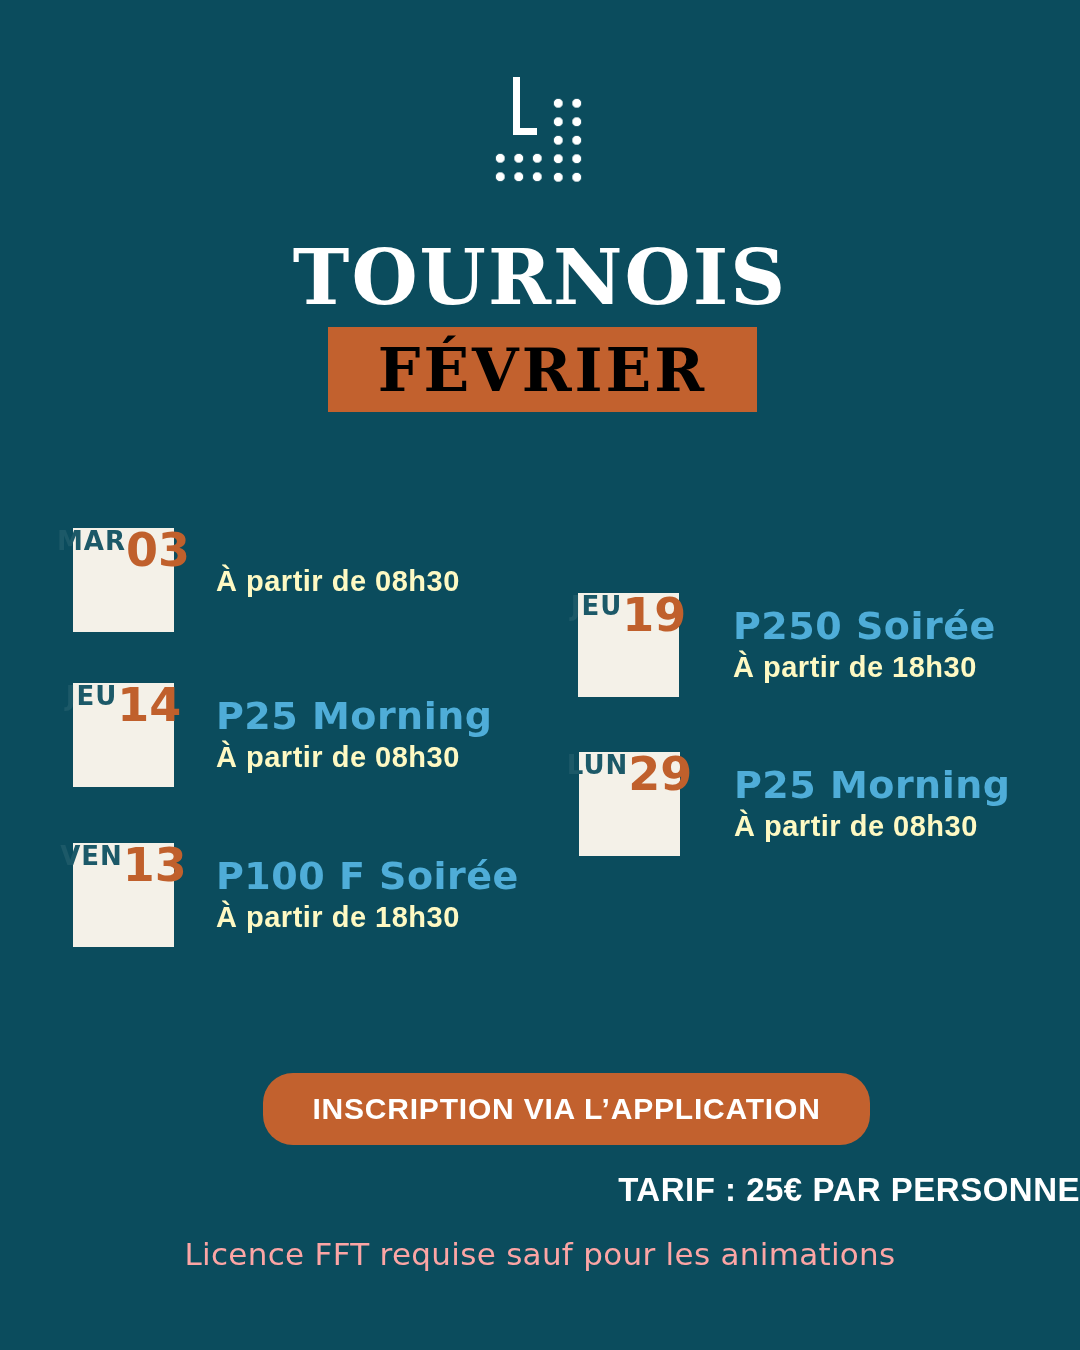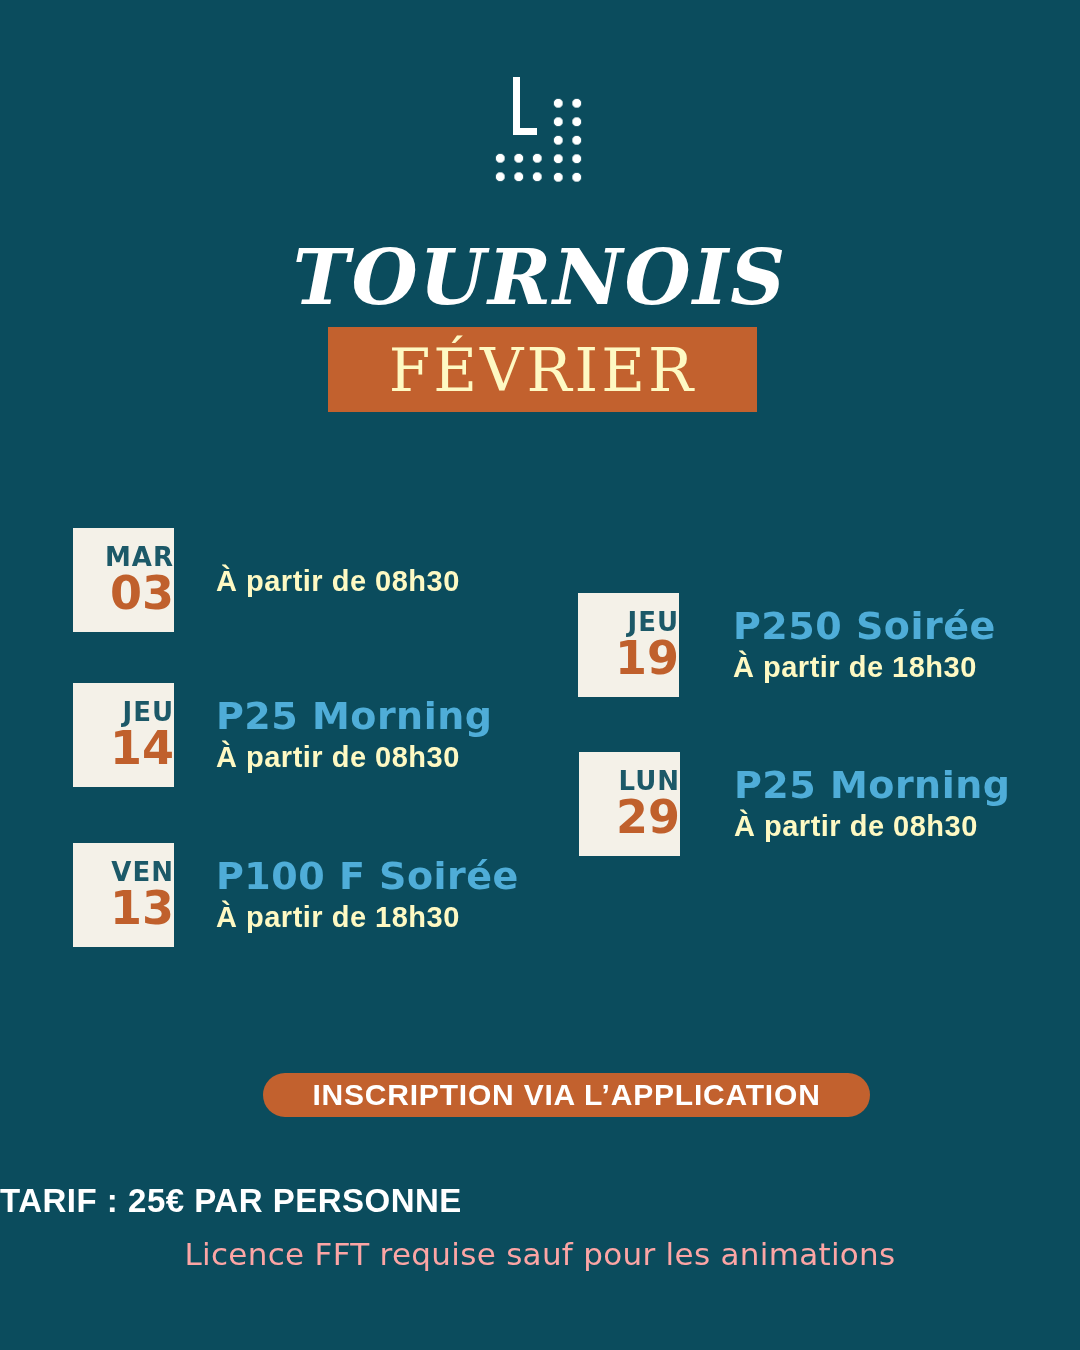--- a/index.html
+++ b/index.html
@@ -25,46 +25,46 @@
   }
   .dots-right{left:57.5px;top:16.5px;width:37px;height:92.5px;}
   .dots-bottom{left:0;top:72px;width:55.5px;height:37px;}
 
   
   .title{
     position:absolute;left:0;right:0;top:238px;margin:0;
     text-align:center;
     font-family:"DejaVu Serif", serif;
     font-weight:700;font-size:76px;line-height:1.05;
-    color:#ffffff;letter-spacing:2px;font-style:italic;
+    color:#ffffff;letter-spacing:2px;
   }
   .month-badge{
     position:absolute;left:328px;top:327px;width:429px;height:85px;
     background:#c2612e;
     display:flex;align-items:center;justify-content:center;
   }
   .month-badge span{
     font-family:"DejaVu Serif", serif;
-    font-weight:400;font-size:60px;line-height:1;
-    color:#fef9c3;letter-spacing:3px;
+    font-weight:700;font-size:60px;line-height:1;
+    color:#000000;letter-spacing:3px;
   }
 
   
   .event-row{position:absolute;height:104px;display:flex;align-items:center;}
   .r1{left:73px;top:528px;}
   .r2{left:73px;top:683px;}
   .r3{left:73px;top:843px;}
   .r4{left:578px;top:593px;}
   .r5{left:579px;top:752px;}
   .r1 .event-info,.r2 .event-info,.r3 .event-info{margin-left:42px;}
   .r4 .event-info,.r5 .event-info{margin-left:54px;}
 
   .date-card{
     width:101px;height:104px;background:#f4f1e8;
-    display:flex;flex-direction:column;align-items:flex-end;justify-content:center;
+    display:flex;align-items:flex-start;justify-content:center;
     flex:0 0 auto;padding-top:0;box-sizing:border-box;
   }
   .date-card .day{
     font-family:"DejaVu Sans", sans-serif;font-weight:700;
     font-size:26px;line-height:1.05;color:#1c5968;letter-spacing:1px;
   }
   .date-card .date{
     font-family:"DejaVu Sans", sans-serif;font-weight:700;
     font-size:46px;line-height:1;color:#c0602c;margin-top:-1px;
   }
@@ -74,34 +74,34 @@
     white-space:nowrap;
   }
   .event-time{
     font-family:"Liberation Sans", sans-serif;font-weight:700;
     font-size:29px;line-height:1.2;color:#fef9c3;letter-spacing:0.5px;
     margin-top:3px;white-space:nowrap;
   }
 
   
   .cta{
-    position:absolute;left:263px;top:1073px;width:607px;height:44px;
+    position:absolute;left:263px;top:1073px;width:607px;height:72px;
     background:#c2612e;border-radius:30px;
     display:flex;align-items:center;justify-content:center;
     cursor:pointer;
   }
   .cta span{
     font-family:"Liberation Sans", sans-serif;font-weight:700;
     font-size:30px;color:#ffffff;letter-spacing:0.8px;white-space:nowrap;
   }
   .price-line{
     position:absolute;left:0;right:0;top:1171px;
-    text-align:left;
+    text-align:right;
     font-family:"Liberation Sans", sans-serif;font-weight:700;
-    font-size:33px;color:#ffffff;letter-spacing:0.5px;margin-top:11px;
+    font-size:33px;color:#ffffff;letter-spacing:0.5px;
   }
   .licence-line{
     position:absolute;left:0;right:0;top:1208px;
     text-align:center;
     font-family:"DejaVu Sans", sans-serif;font-weight:400;
     font-size:31px;color:#fca5a5;letter-spacing:0.3px;margin-top:28px;
   }
 </style>
 </head>
 <body>

